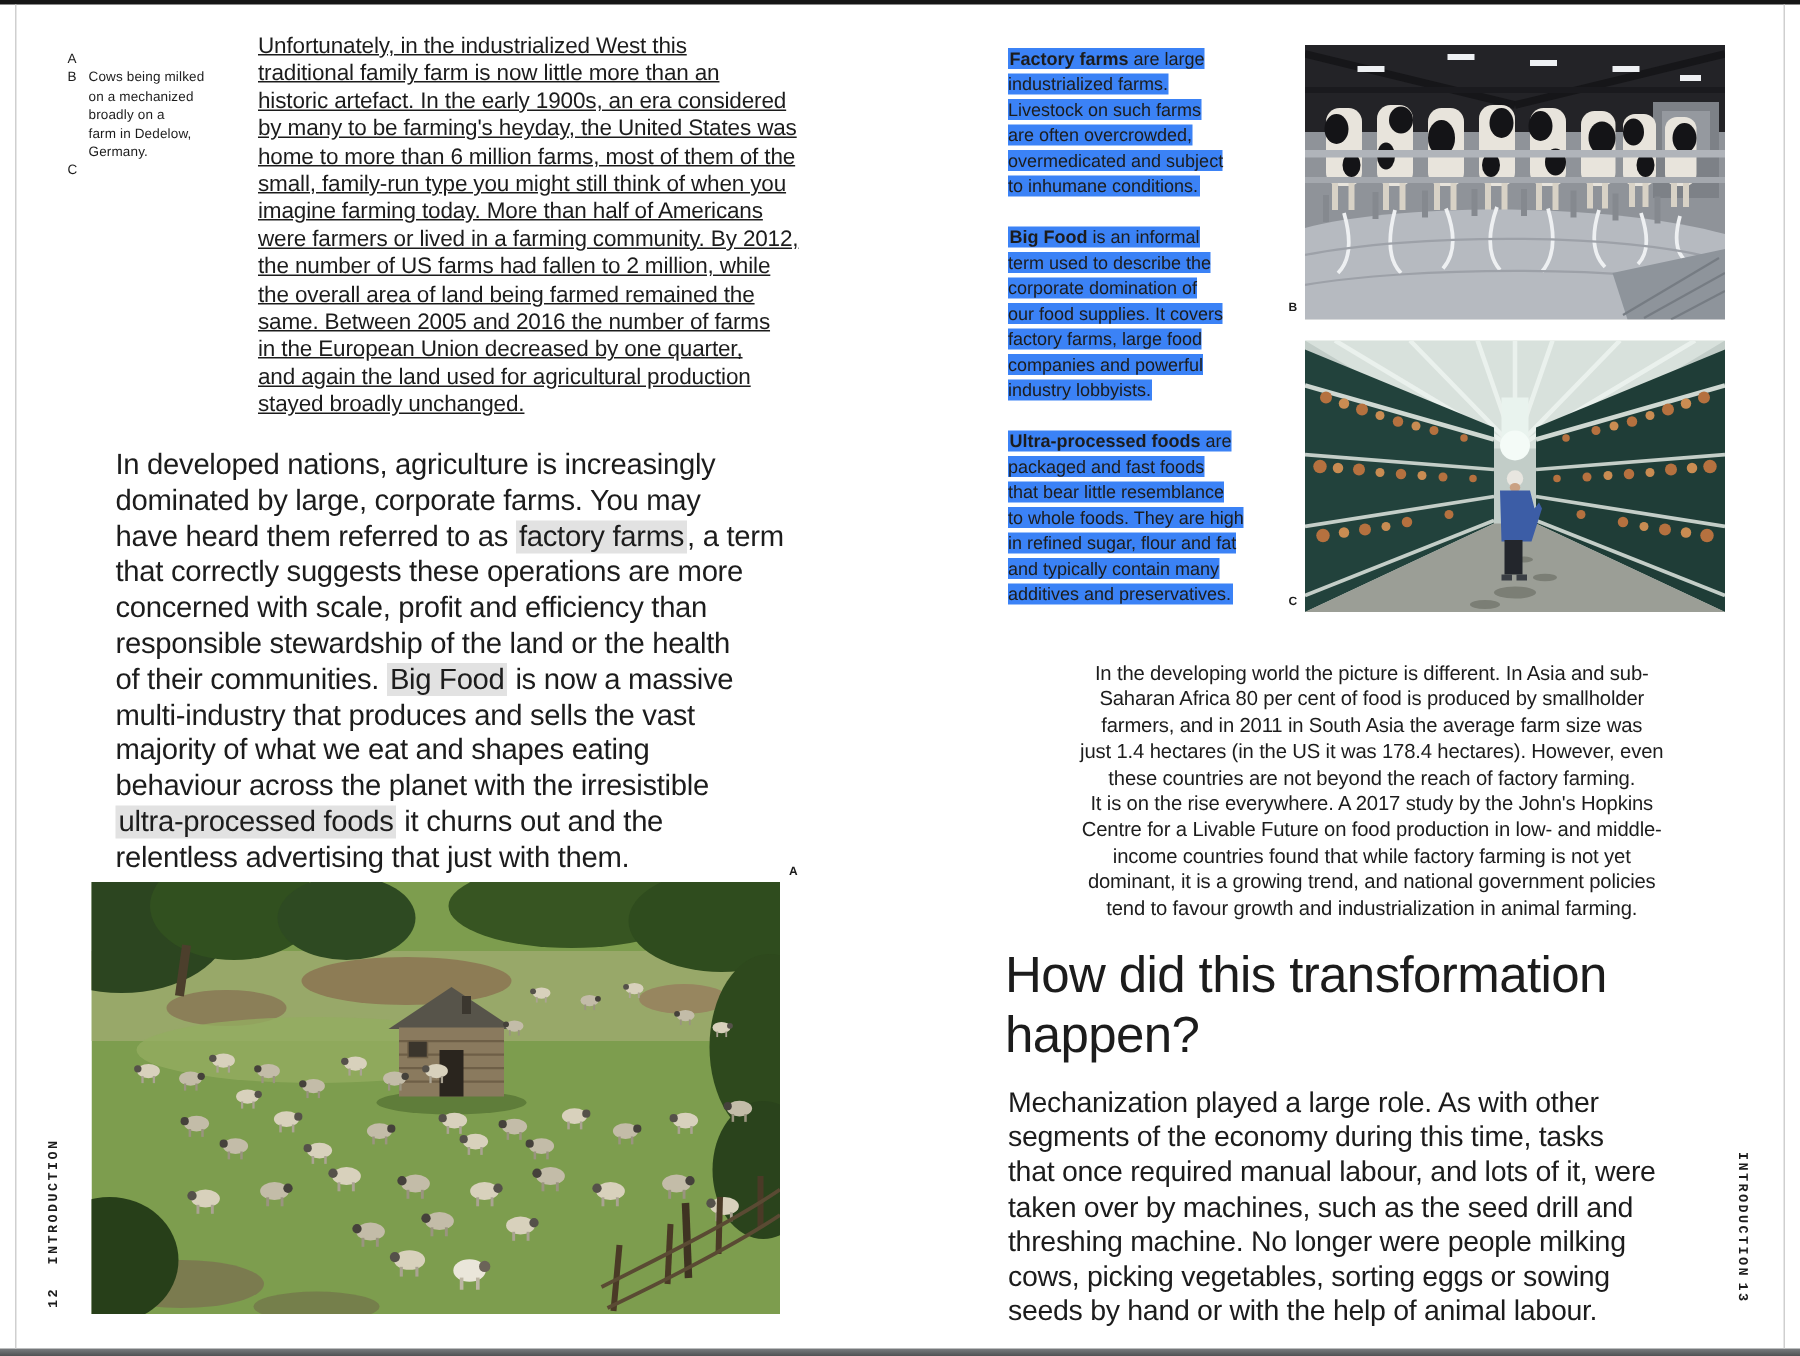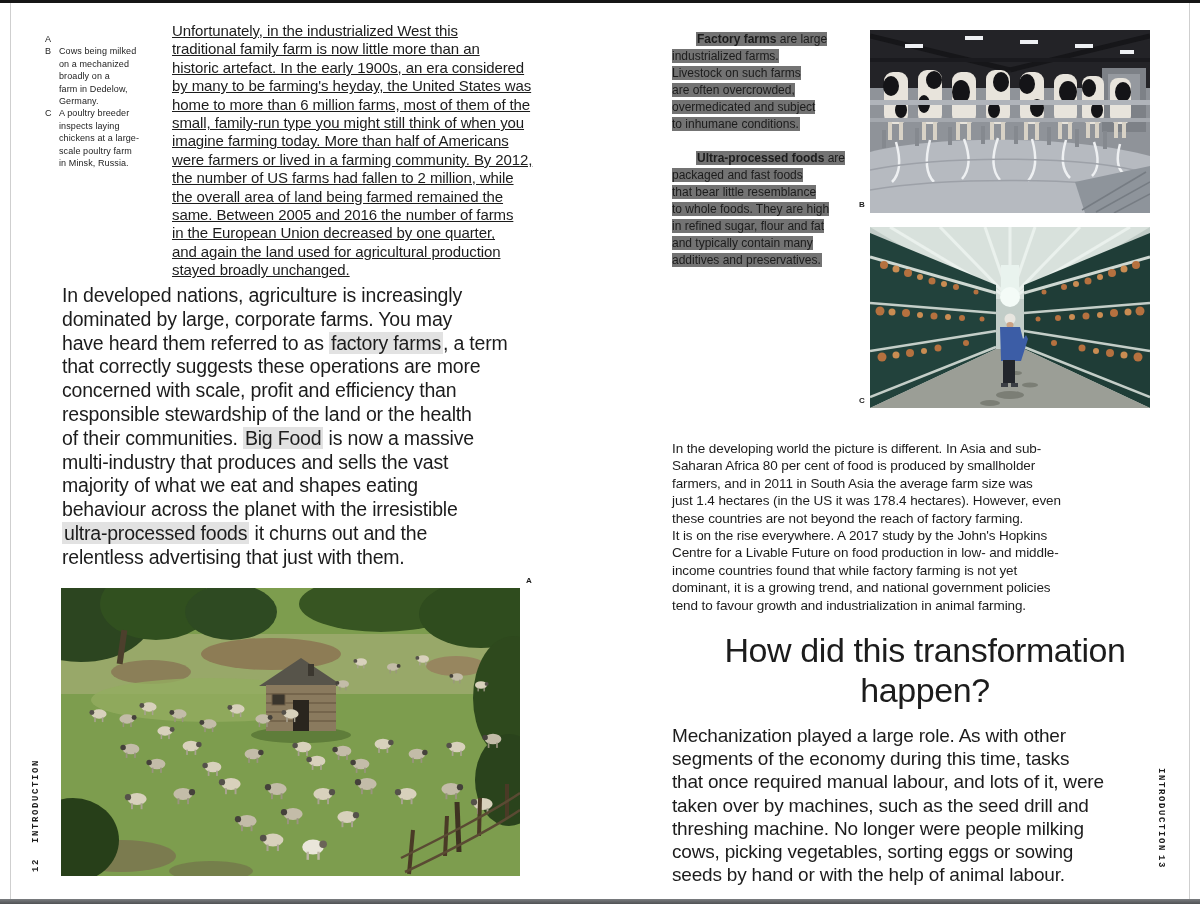--- a/index.html
+++ b/index.html
@@ -11,43 +11,43 @@
   .edge-left{position:absolute;left:10px;top:3px;bottom:5px;width:1px;background:#cfcfcf;}
   .edge-right{position:absolute;left:1189px;top:3px;bottom:5px;width:1px;background:#cfcfcf;}
 
   
   .captions{position:absolute;left:45px;top:33px;width:130px;font-size:9px;line-height:12.4px;letter-spacing:.1px;}
   .cap-item{display:flex;}
   .cap-letter{flex:0 0 14px;}
   .cap-text{white-space:pre-line;flex:1;}
   .intro{position:absolute;left:172px;top:22px;width:420px;margin:0;font-size:15px;line-height:18.4px;
          letter-spacing:-.1px;white-space:pre-line;text-decoration:underline;}
-  .lead{position:absolute;left:62px;top:284px;width:530px;margin:0;font-size:19.5px;line-height:23.8px;
+  .lead{position:absolute;left:62px;top:284px;width:530px;margin:15px;font-size:19.5px;line-height:23.8px;
         letter-spacing:-.2px;white-space:pre-line;}
   .hl{background:#e2e2e2;padding:0 2px;}
 
   .photo{position:absolute;margin:0;line-height:0;}
   .photo svg{display:block;}
   .photo-a{left:61px;top:588px;width:459px;height:288px;}
   .photo-b{left:870px;top:30px;width:280px;height:183px;}
   .photo-c{left:870px;top:227px;width:280px;height:181px;}
   .photo-label{position:absolute;font-size:8px;font-weight:bold;letter-spacing:.3px;}
   .label-a{left:526px;top:576px;}
   .label-b{left:859px;top:200px;}
   .label-c{left:859px;top:396px;}
 
   
   .defs{position:absolute;left:672px;top:31px;width:190px;font-size:12px;line-height:17px;}
   .def-item{margin:0 0 17px 0;white-space:pre-line;}
-  .strip{background:#737373;padding:0 1px;margin-left:24px;}
+  .strip{background:#3b82f6;padding:0 1px;}
   .def-item b{font-weight:bold;}
   .body-p{position:absolute;left:672px;top:440px;width:485px;margin:0;font-size:13.5px;line-height:17.4px;
-          letter-spacing:-.1px;white-space:pre-line;}
+          letter-spacing:-.1px;white-space:pre-line;text-align:center;}
   .heading{position:absolute;left:670px;top:630px;width:510px;margin:0;font-size:34px;line-height:40px;
-           font-weight:normal;letter-spacing:-.4px;white-space:pre-line;text-align:center;}
+           font-weight:normal;letter-spacing:-.4px;white-space:pre-line;}
   .closing{position:absolute;left:672px;top:724px;width:490px;margin:0;font-size:19px;line-height:23.2px;
            letter-spacing:-.2px;white-space:pre-line;}
 
   
   .vtext{position:absolute;font-family:"Liberation Mono","DejaVu Sans Mono",monospace;
          font-size:9px;font-weight:bold;letter-spacing:1.6px;transform-origin:left top;white-space:nowrap;}
   .v-intro-left{left:31px;top:843px;transform:rotate(-90deg);}
   .v-num-left{left:31px;top:872px;transform:rotate(-90deg);}
   .v-intro-right{left:1166px;top:768px;transform:rotate(90deg);}
   .v-num-right{left:1166px;top:855px;transform:rotate(90deg);}
@@ -68,25 +68,20 @@
     <div class="cap-item">
         <span class="cap-letter">B</span>
         <span class="cap-text">Cows being milked
 on a mechanized
 broadly on a
 farm in Dedelow,
 Germany.</span>
       </div>
     <div class="cap-item">
         <span class="cap-letter">C</span>
-        <span class="cap-text">A poultry breeder
-inspects laying
-chickens at a large-
-scale poultry farm
-in Minsk, Russia.</span>
       </div>
   </div>
 
   <p class="intro">Unfortunately, in the industrialized West this
 traditional family farm is now little more than an
 historic artefact. In the early 1900s, an era considered
 by many to be farming's heyday, the United States was
 home to more than 6 million farms, most of them of the
 small, family-run type you might still think of when you
 imagine farming today. More than half of Americans
@@ -227,20 +222,27 @@
   <div class="vtext v-intro-left">INTRODUCTION</div>
   <div class="vtext v-num-left">12</div>
 
   <div class="defs">
     <p class="def-item"><span class="strip"><b>Factory farms</b><span> are large
 industrialized farms.
 Livestock on such farms
 are often overcrowded,
 overmedicated and subject
 to inhumane conditions.</span></span></p>
+    <p class="def-item"><span class="strip"><b>Big Food</b><span> is an informal
+term used to describe the
+corporate domination of
+our food supplies. It covers
+factory farms, large food
+companies and powerful
+industry lobbyists.</span></span></p>
     <p class="def-item"><span class="strip"><b>Ultra-processed foods</b><span> are
 packaged and fast foods
 that bear little resemblance
 to whole foods. They are high
 in refined sugar, flour and fat
 and typically contain many
 additives and preservatives.</span></span></p>
   </div>
 
   <figure class="photo photo-b">

